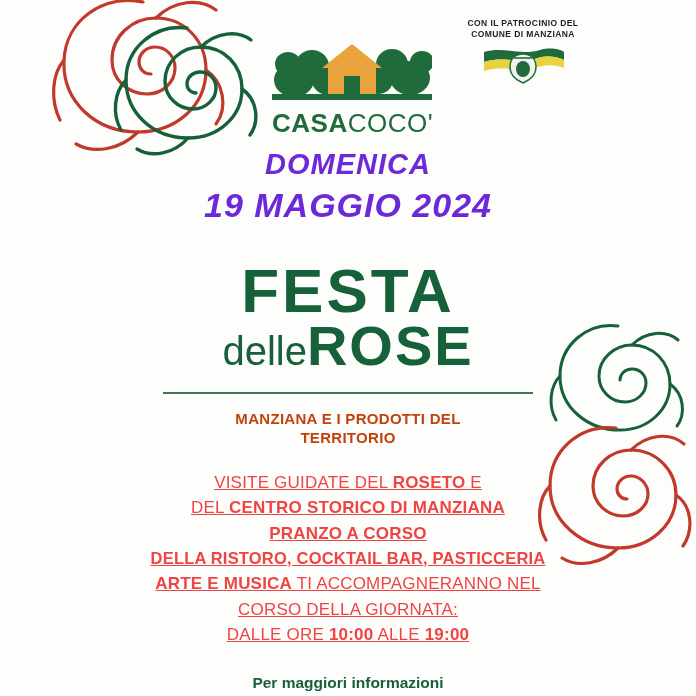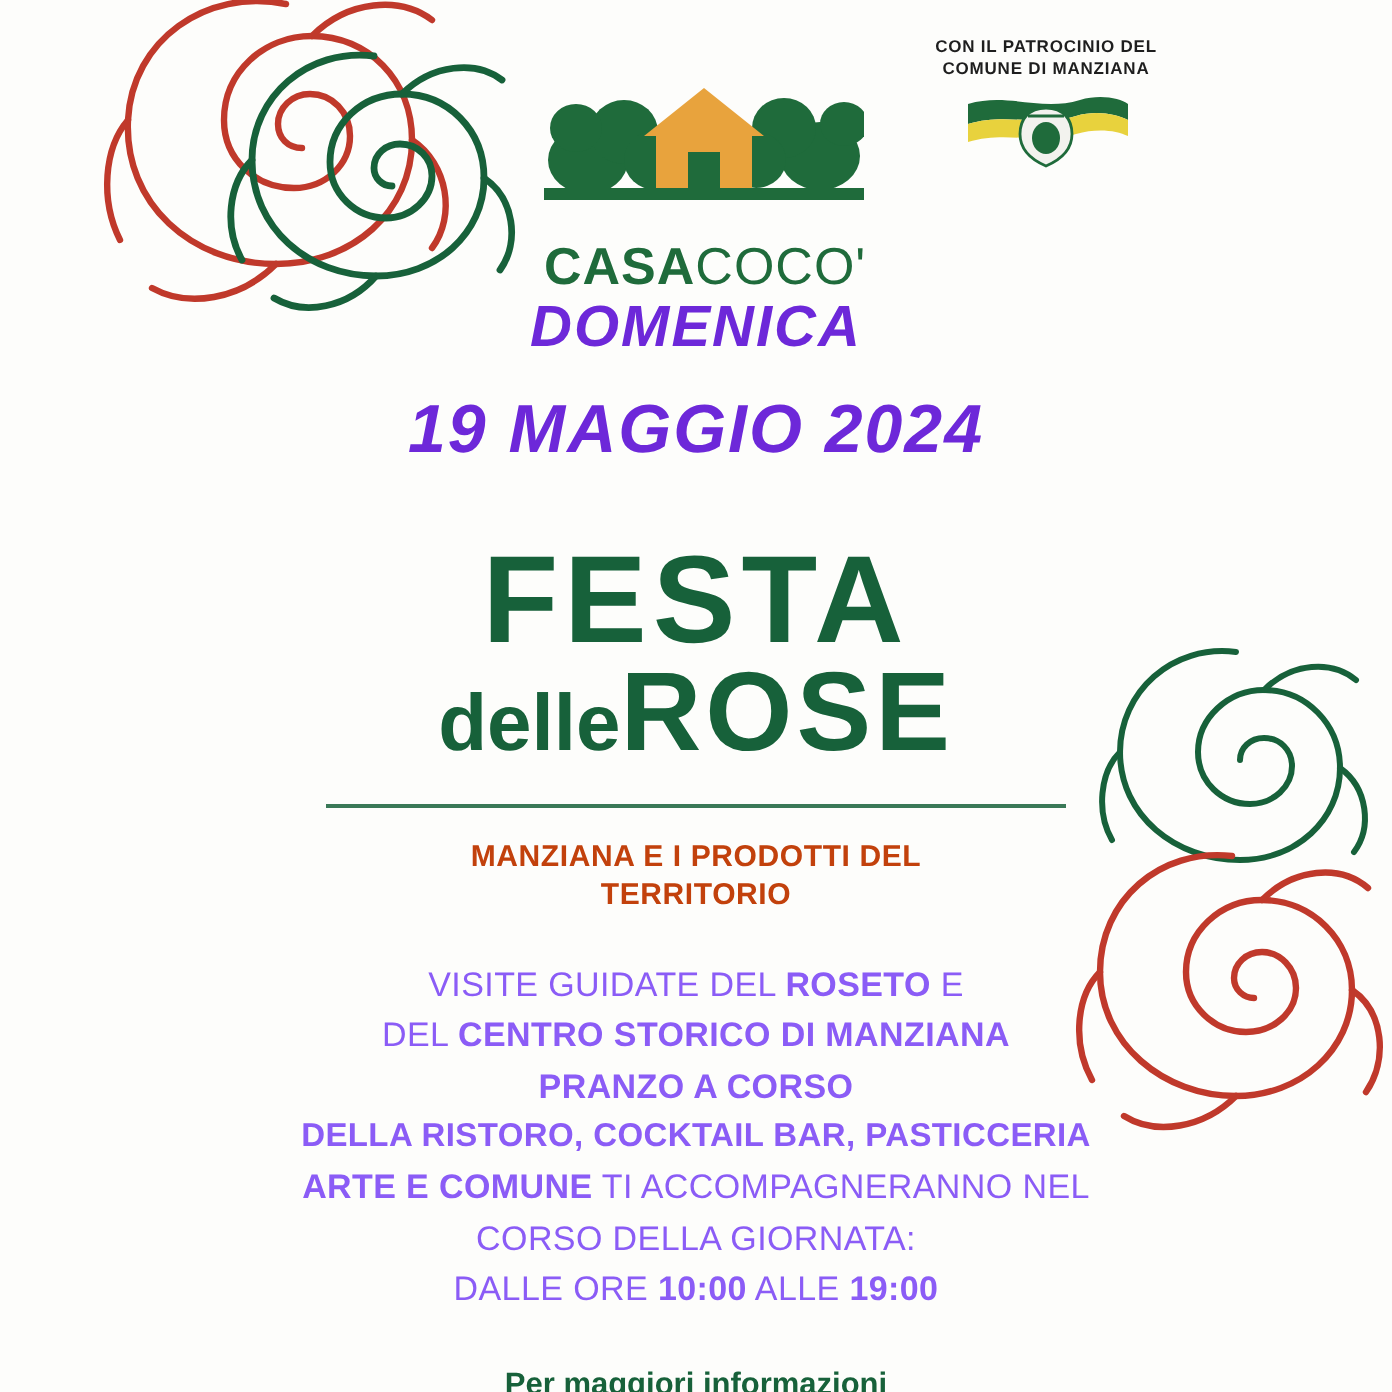--- a/index.html
+++ b/index.html
@@ -43,21 +43,21 @@
   
   .logo {
     position: absolute;
     left: 272px;
     top: 16px;
     width: 160px;
     text-align: center;
   }
   .logo-art { position: relative; height: 72px; }
   .logo-word {
-    margin-top: 12px;
+    margin-top: 2px;
     font-size: 26px;
     font-weight: 700;
     letter-spacing: 0.5px;
     color: #1f6b3b;
     font-family: "Liberation Sans", sans-serif;
   }
   .logo-word .bold { font-weight: 700; }
   .logo-word .light { font-weight: 400; }
 
   
@@ -88,41 +88,41 @@
     text-align: center;
   }
   .date-line {
     color: #6d28d9;
     font-weight: 700;
     font-style: italic;
     letter-spacing: 1px;
     line-height: 1.02;
   }
   .date-1 { font-size: 29px; }
-  .date-2 { font-size: 34px; margin-top: 18px; }
+  .date-2 { font-size: 34px; margin-top: 8px; }
 
   .title-wrap {
     margin-top: 38px;
     color: #17613a;
   }
   .title-1 {
     font-size: 62px;
     font-weight: 700;
     letter-spacing: 3px;
     line-height: 1;
     color: #17613a;
   }
   .title-2 {
     margin-top: -4px;
     font-size: 50px;
     line-height: 1;
     color: #17613a;
   }
   .title-2 .delle {
-    font-weight: 700;
+    font-weight: 400;
     font-size: 40px;
     letter-spacing: 0px;
   }
   .title-2 .rose {
     position: static;
     font-weight: 700;
     font-size: 56px;
     letter-spacing: 2px;
   }
 
@@ -140,22 +140,23 @@
     font-weight: 700;
     font-size: 15px;
     letter-spacing: 0.3px;
     line-height: 1.25;
   }
 
   .details {
     margin-top: 22px;
     font-size: 17px;
     line-height: 1.5;
-    color: #8b5cf6;
+    color: #ef4444;
     letter-spacing: 0.2px;
+    text-decoration: underline;
   }
   .details .b { font-weight: 700; }
   .details .row { white-space: nowrap; }
   .details .row.small { font-size: 16.5px; }
 
   .info {
     margin-top: 24px;
     font-size: 15.5px;
     font-weight: 700;
     color: #17613a;
@@ -281,21 +282,21 @@
     <div class="subtitle">
       <div>MANZIANA E I PRODOTTI DEL</div>
       <div>TERRITORIO</div>
     </div>
 
     <div class="details">
       <div class="row"><span>VISITE GUIDATE DEL </span><span class="b">ROSETO</span><span> E</span></div>
       <div class="row"><span>DEL </span><span class="b">CENTRO STORICO DI MANZIANA</span></div>
       <div class="row b">PRANZO A CORSO</div>
       <div class="row b small">DELLA RISTORO, COCKTAIL BAR, PASTICCERIA</div>
-      <div class="row"><span class="b">ARTE E COMUNE</span><span> TI ACCOMPAGNERANNO NEL</span></div>
+      <div class="row"><span class="b">ARTE E MUSICA</span><span> TI ACCOMPAGNERANNO NEL</span></div>
       <div class="row">CORSO DELLA GIORNATA:</div>
       <div class="row"><span>DALLE ORE </span><span class="b">10:00</span><span> ALLE </span><span class="b">19:00</span></div>
     </div>
 
     <div class="info">
       <div>Per maggiori informazioni</div>
       <div>info@casacoco.it</div>
 
     </div>
 

